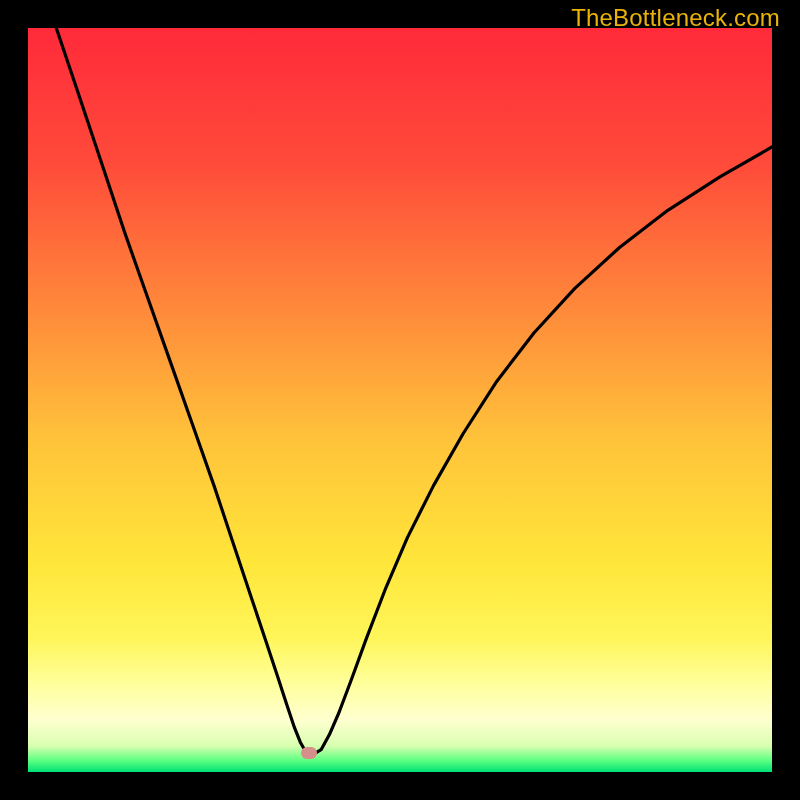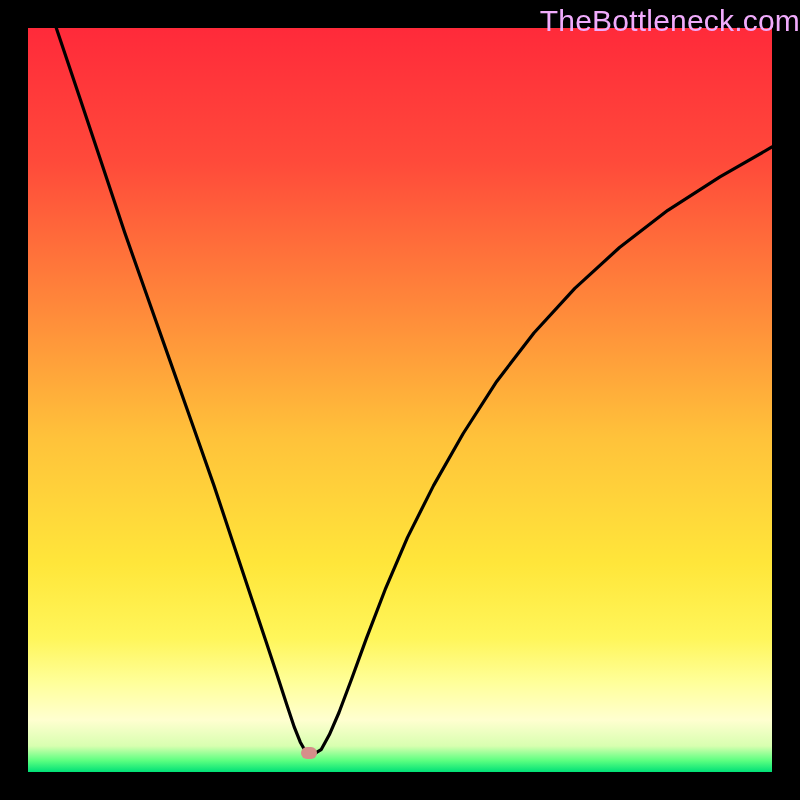--- a/index.html
+++ b/index.html
@@ -7,23 +7,23 @@
     padding: 0;
     width: 800px;
     height: 800px;
     background: #000;
     position: relative;
     font-family: Arial, sans-serif;
   }
   .watermark {
     position: absolute;
     top: 4px;
-    right: 0;
-    color: #f0abfc;
-    font-size: 30px;
+    right: 20px;
+    color: #eab308;
+    font-size: 24px;
     font-weight: 500;
     z-index: 10;
     letter-spacing: 0.2px;
   }
   .plot-area {
     position: absolute;
     top: 28px;
     left: 28px;
     width: 744px;
     height: 744px;

